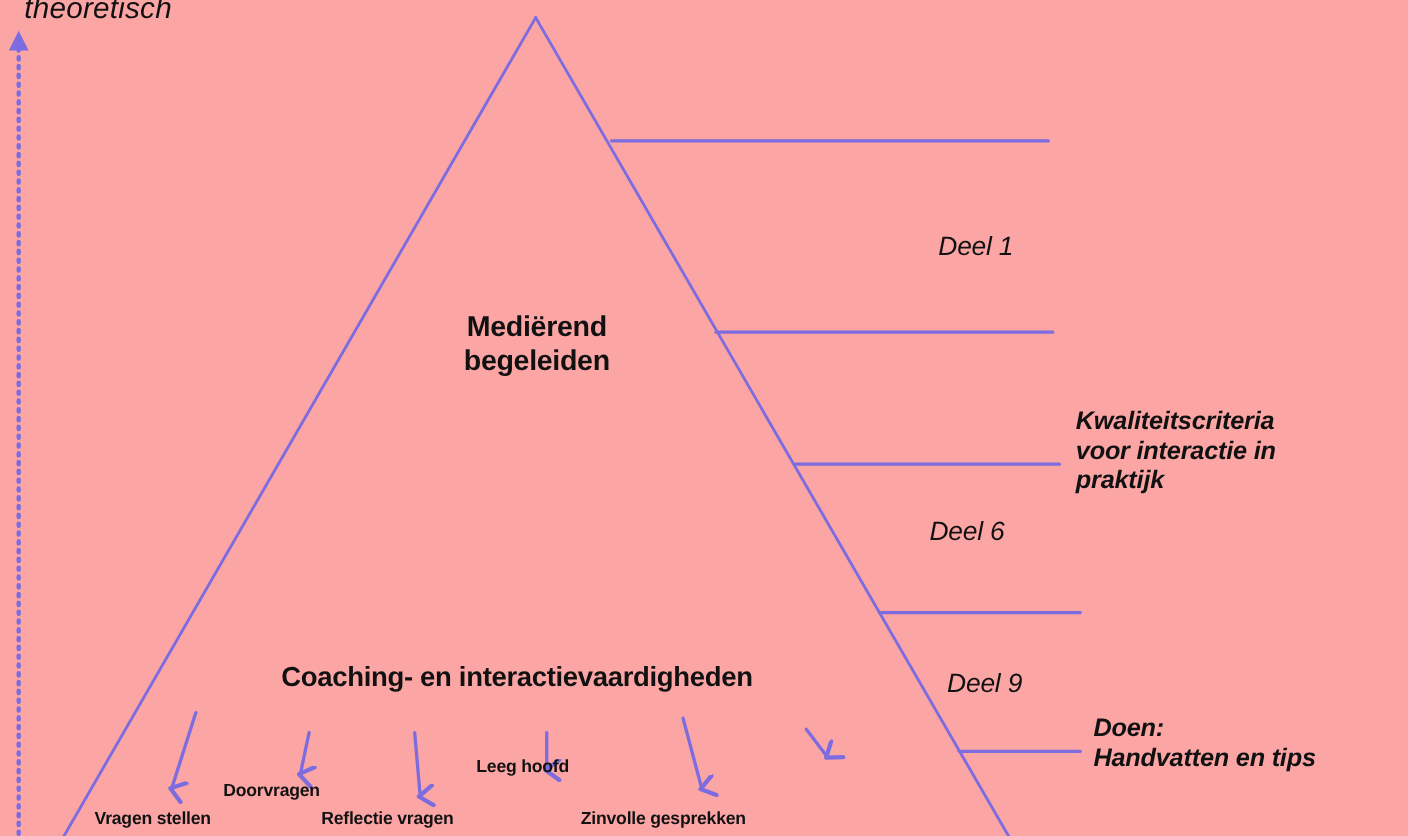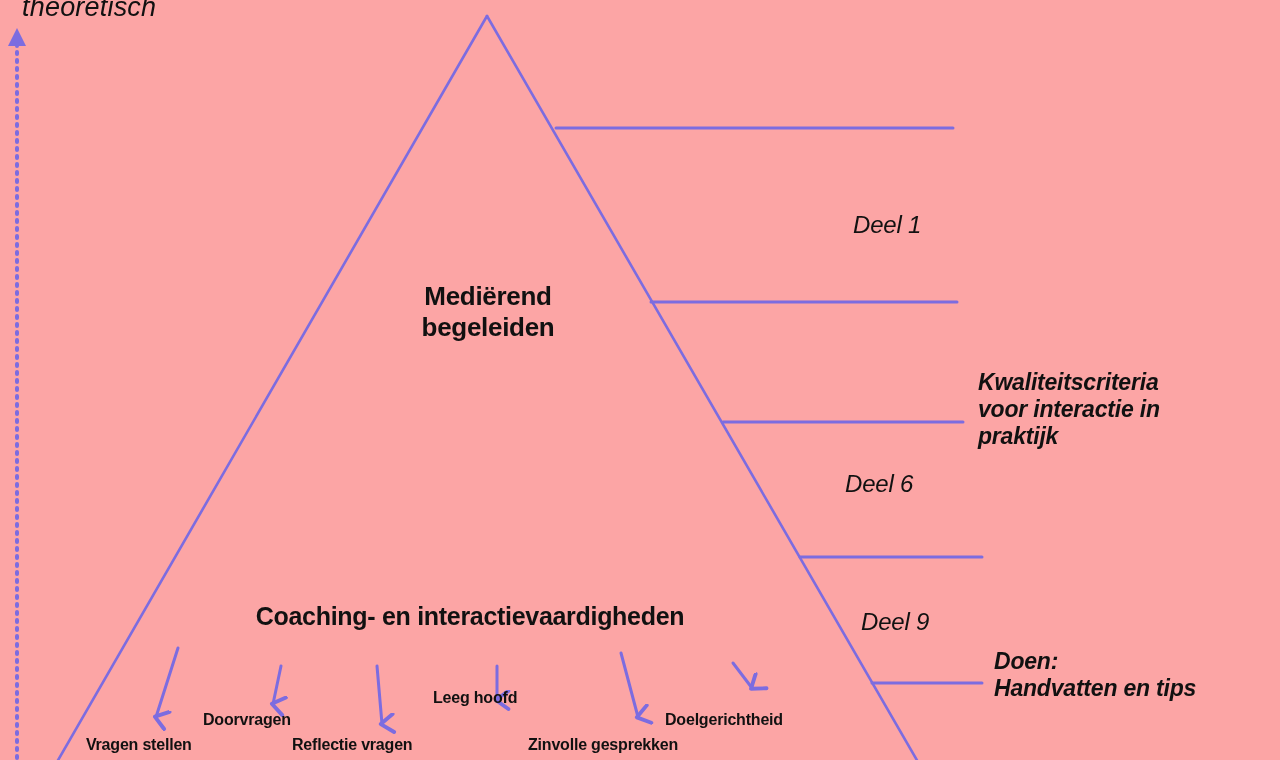--- a/index.html
+++ b/index.html
@@ -142,15 +142,14 @@
 
   <div class="txt deel deel-1">Deel 1</div>
   <div class="txt deel deel-2">Deel 6</div>
   <div class="txt deel deel-3">Deel 9</div>
 
   <div class="txt skill skill-vragen">Vragen stellen</div>
   <div class="txt skill skill-door">Doorvragen</div>
   <div class="txt skill skill-reflect">Reflectie vragen</div>
   <div class="txt skill skill-leeg">Leeg hoofd</div>
   <div class="txt skill skill-zinvolle">Zinvolle gesprekken</div>
-  <div class="txt skill skill-doel">Doelgerichtheid</div>
 
 </div>
 
 </body></html>

